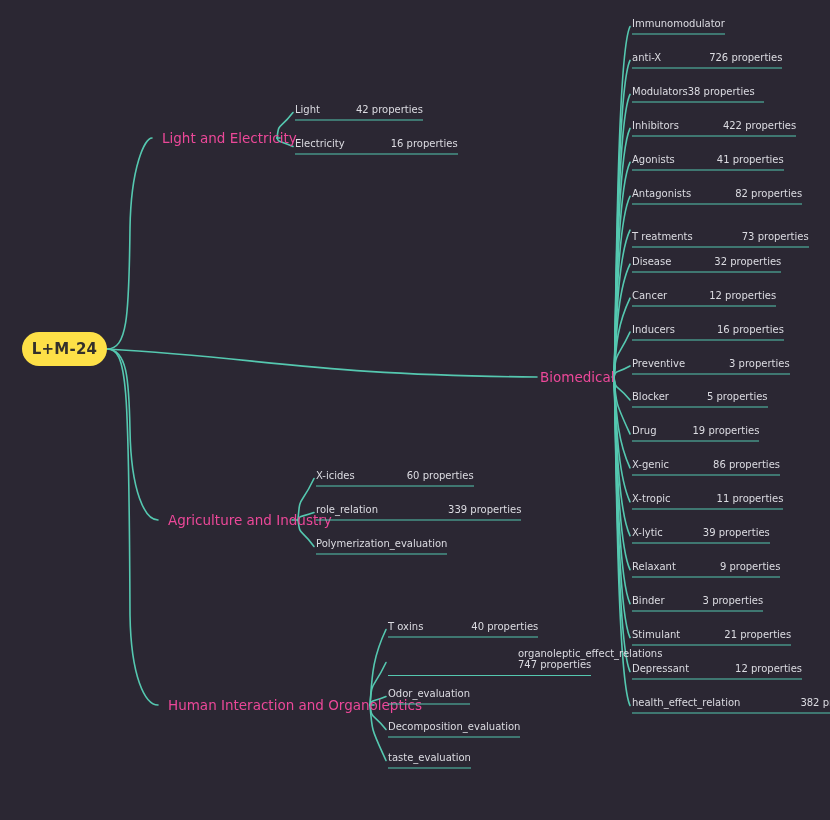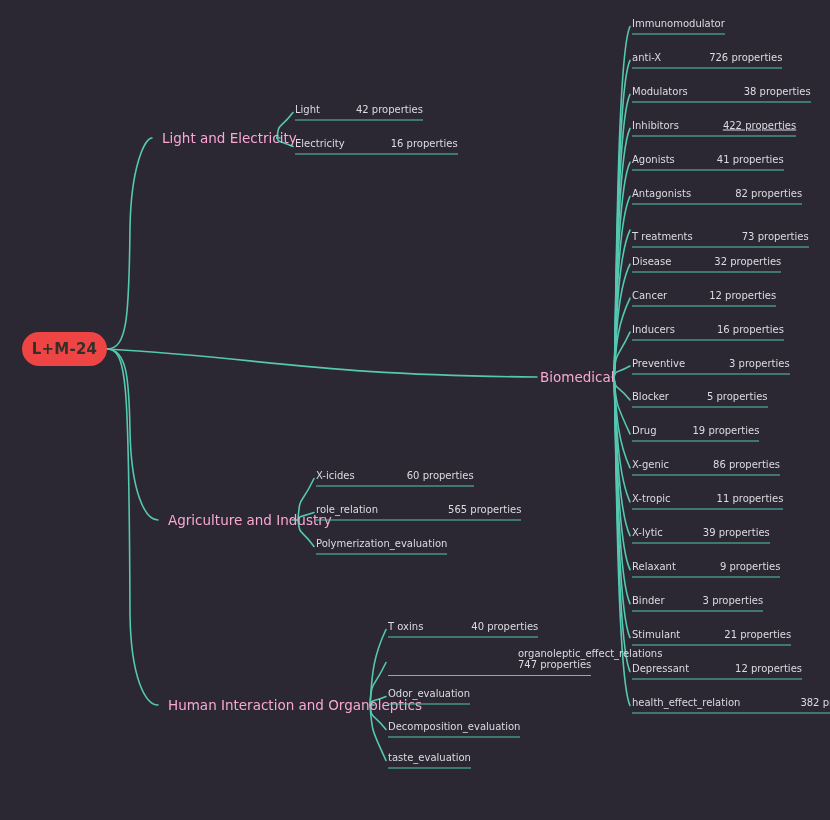--- a/index.html
+++ b/index.html
@@ -11,31 +11,31 @@
     position:relative;
   }
   #mindmap{position:absolute;inset:0;width:830px;height:820px;}
   svg.links{position:absolute;left:0;top:0;width:830px;height:820px;pointer-events:none;}
   .node{position:absolute;white-space:nowrap;}
 
   
   .root-node{
     left:22px;top:332px;
     width:85px;height:34px;
-    background:#ef4444;
+    background:#fde047;
     border-radius:17px;
     display:flex;align-items:center;justify-content:center;
     color:#33302b;
     font-size:15px;font-weight:bold;
     letter-spacing:.2px;
   }
 
   
   .branch-node{
-    color:#f9a8d4;
+    color:#ec4899;
     font-size:13.5px;
     transform:translateY(-50%);
   }
 
   
   .leaf{
     transform:translateY(-50%);
     color:#dcdce2;
     font-size:10px;
     padding-bottom:5px;
@@ -144,25 +144,25 @@
       <div class="node branch-node" style="left: 540px; top: 377px;"><span>Biomedical</span></div>
       <div class="node leaf" style="left: 632px; top: 26px; min-width: 82px;">
         <span class="lbl">Immunomodulator</span>
       </div>
       <div class="node leaf" style="left: 632px; top: 59.95px; min-width: 116px;">
         <span class="lbl">anti-X</span>
         <span class="cnt" style="margin-left: 48px;">726 properties</span>
       </div>
       <div class="node leaf" style="left: 632px; top: 93.9px; min-width: 132px;">
         <span class="lbl">Modulators</span>
-        <span class="cnt" style="margin-left: 56px;">38 properties</span>
+        <span class="cnt" style="">38 properties</span>
       </div>
       <div class="node leaf" style="left: 632px; top: 127.85px; min-width: 114px;">
         <span class="lbl">Inhibitors</span>
-        <span class="cnt" style="margin-left: 44px; text-decoration: underline;">422 properties</span>
+        <span class="cnt" style="margin-left: 44px;">422 properties</span>
       </div>
       <div class="node leaf" style="left: 632px; top: 161.8px; min-width: 112px;">
         <span class="lbl">Agonists</span>
         <span class="cnt" style="margin-left: 42px;">41 properties</span>
       </div>
       <div class="node leaf" style="left: 632px; top: 195.75px; min-width: 116px;">
         <span class="lbl">Antagonists</span>
         <span class="cnt" style="margin-left: 44px;">82 properties</span>
       </div>
       <div class="node leaf" style="left: 632px; top: 239px; min-width: 114px; gap: 27px;">
@@ -225,21 +225,21 @@
         <span class="lbl">health_effect_relation</span>
         <span class="cnt" style="margin-left: 60px;">382 properties</span>
       </div>
       <div class="node branch-node" style="left: 168px; top: 520px;"><span>Agriculture and Industry</span></div>
       <div class="node leaf" style="left: 316px; top: 478px; min-width: 118px;">
         <span class="lbl">X-icides</span>
         <span class="cnt" style="margin-left: 52px;">60 properties</span>
       </div>
       <div class="node leaf" style="left: 316px; top: 512px; min-width: 166px;">
         <span class="lbl">role_relation</span>
-        <span class="cnt" style="margin-left: 70px;">565 properties</span>
+        <span class="cnt" style="margin-left: 70px;">339 properties</span>
       </div>
       <div class="node leaf" style="left: 316px; top: 546px; min-width: 114px;">
         <span class="lbl">Polymerization_evaluation</span>
       </div>
       <div class="node branch-node" style="left: 168px; top: 705px;"><span>Human Interaction and Organoleptics</span></div>
       <div class="node leaf" style="left: 388px; top: 629px; min-width: 112px;">
         <span class="lbl">T oxins</span>
         <span class="cnt" style="margin-left: 48px;">40 properties</span>
       </div>
       <div class="node leaf" style="left: 388px; top: 662px; min-width: 200px; flex-direction: column;">

